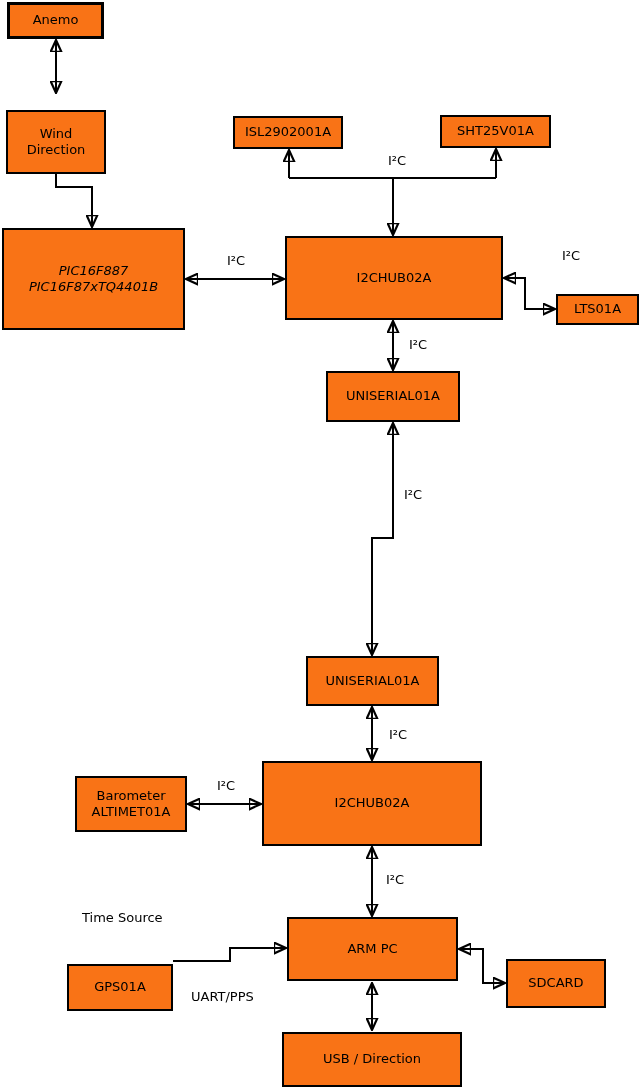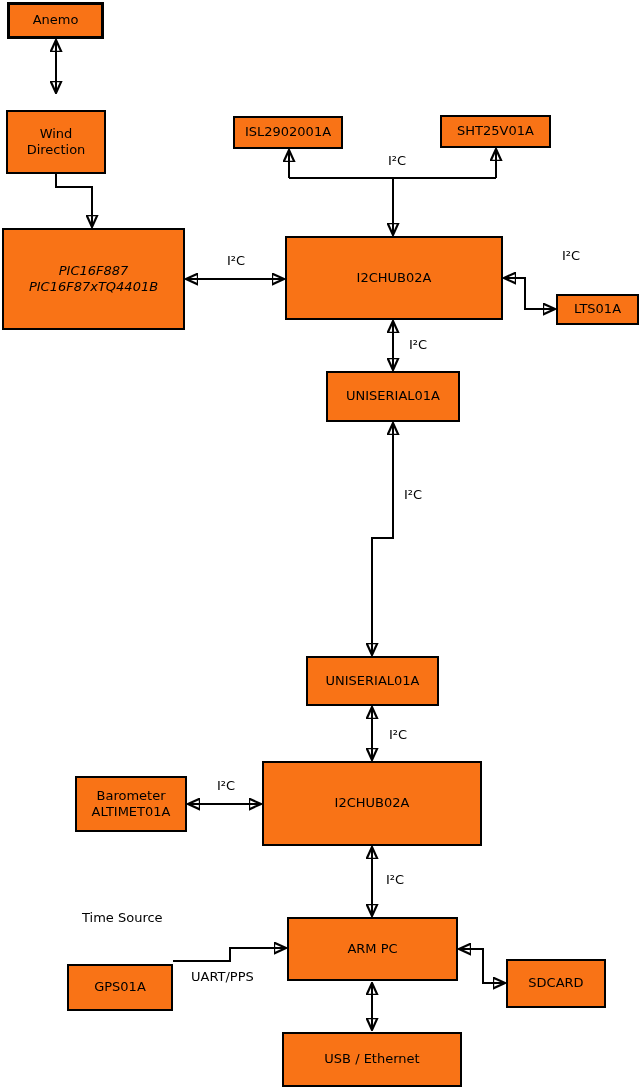--- a/index.html
+++ b/index.html
@@ -59,21 +59,21 @@
   
   .l-i2c-pic-hub1  { left: 227px; top: 253px; }
   .l-i2c-sensors   { left: 388px; top: 153px; }
   .l-i2c-hub1-lts  { left: 562px; top: 248px; }
   .l-i2c-hub1-uni1 { left: 409px; top: 337px; }
   .l-i2c-long      { left: 404px; top: 487px; }
   .l-i2c-uni2-hub2 { left: 389px; top: 727px; }
   .l-i2c-baro      { left: 217px; top: 778px; }
   .l-i2c-hub2-arm  { left: 386px; top: 872px; }
   .l-time-source   { left: 82px;  top: 910px; }
-  .l-uart-pps      { left: 191px; top: 969px; }
+  .l-uart-pps      { left: 191px; top: 989px; }
 </style>
 </head>
 <body>
 
 <div class="canvas">
 
   <svg class="wires" viewBox="0 0 640 1089" xmlns="http://www.w3.org/2000/svg">
     <defs>
       <marker id="ah" viewBox="0 0 12 12" refX="11" refY="6" markerWidth="13" markerHeight="13" markerUnits="userSpaceOnUse" orient="auto-start-reverse">
         <path d="M0,1 L11,6 L0,11 Z" fill="#000000" stroke="none"></path>
@@ -110,21 +110,21 @@
   <div class="box b-hub1">I2CHUB02A</div>
   <div class="box b-lts">LTS01A</div>
   <div class="box b-uni1">UNISERIAL01A</div>
   <div class="box b-uni2">UNISERIAL01A</div>
   <div class="box b-baro">Barometer
 ALTIMET01A</div>
   <div class="box b-hub2">I2CHUB02A</div>
   <div class="box b-gps">GPS01A</div>
   <div class="box b-arm">ARM PC</div>
   <div class="box b-sdcard">SDCARD</div>
-  <div class="box b-usb">USB / Ethernet</div>
+  <div class="box b-usb">USB / Direction</div>
 
   <span class="lbl l-i2c-pic-hub1">I²C</span>
   <span class="lbl l-i2c-sensors">I²C</span>
   <span class="lbl l-i2c-hub1-lts">I²C</span>
   <span class="lbl l-i2c-hub1-uni1">I²C</span>
   <span class="lbl l-i2c-long">I²C</span>
   <span class="lbl l-i2c-uni2-hub2">I²C</span>
   <span class="lbl l-i2c-baro">I²C</span>
   <span class="lbl l-i2c-hub2-arm">I²C</span>
   <span class="lbl l-time-source">Time Source</span>

